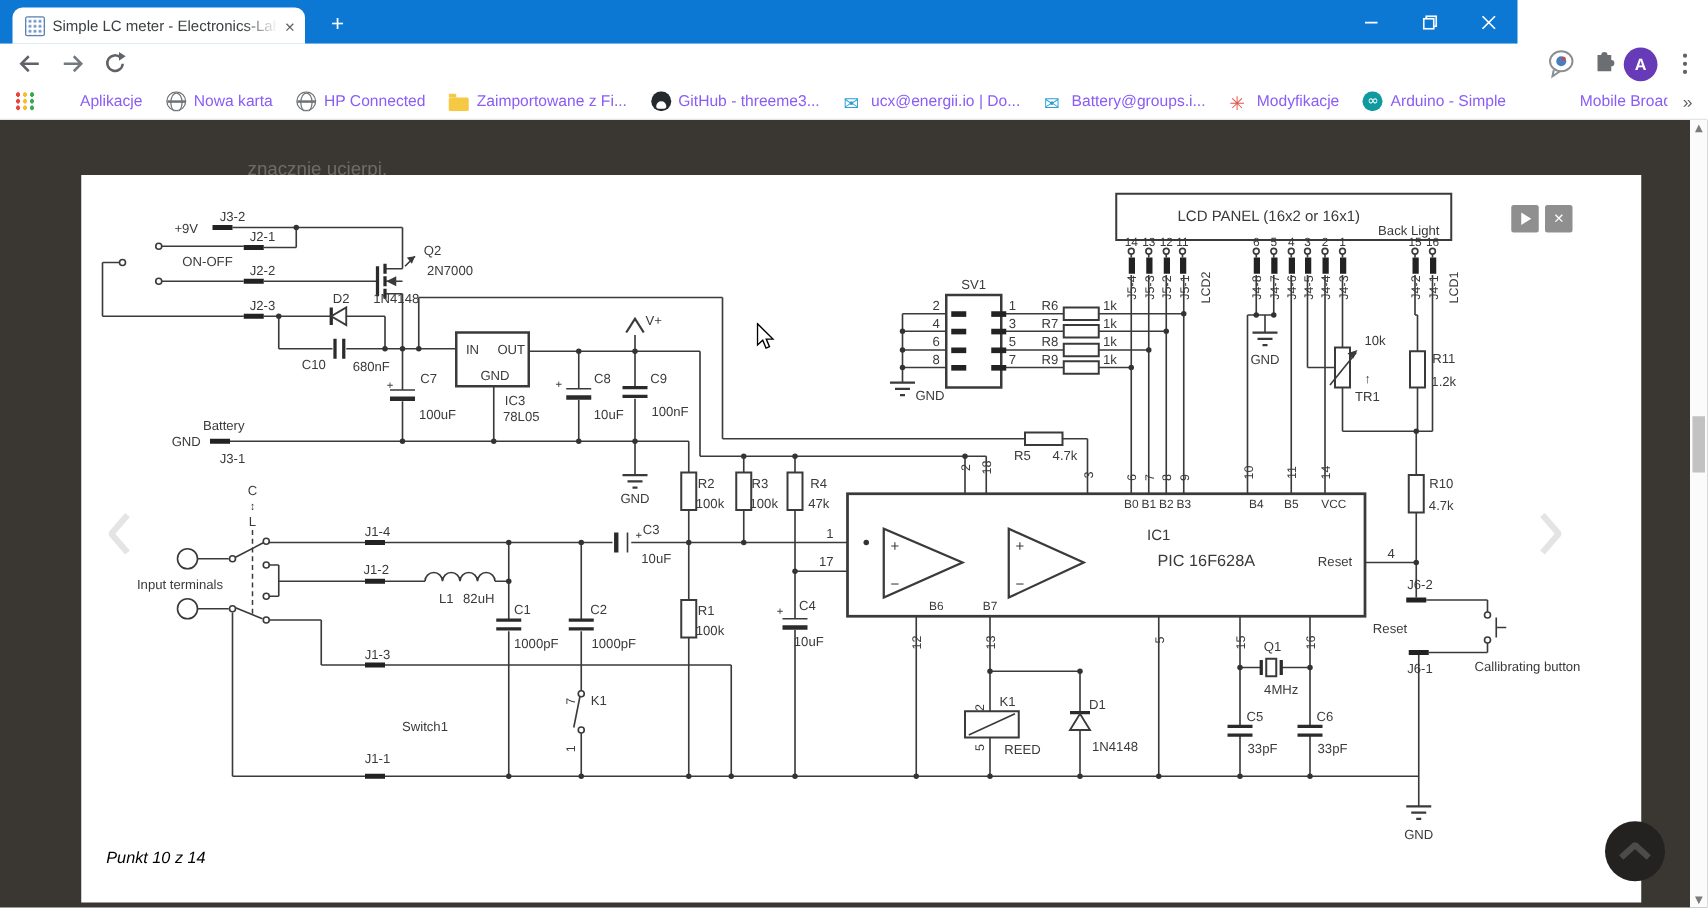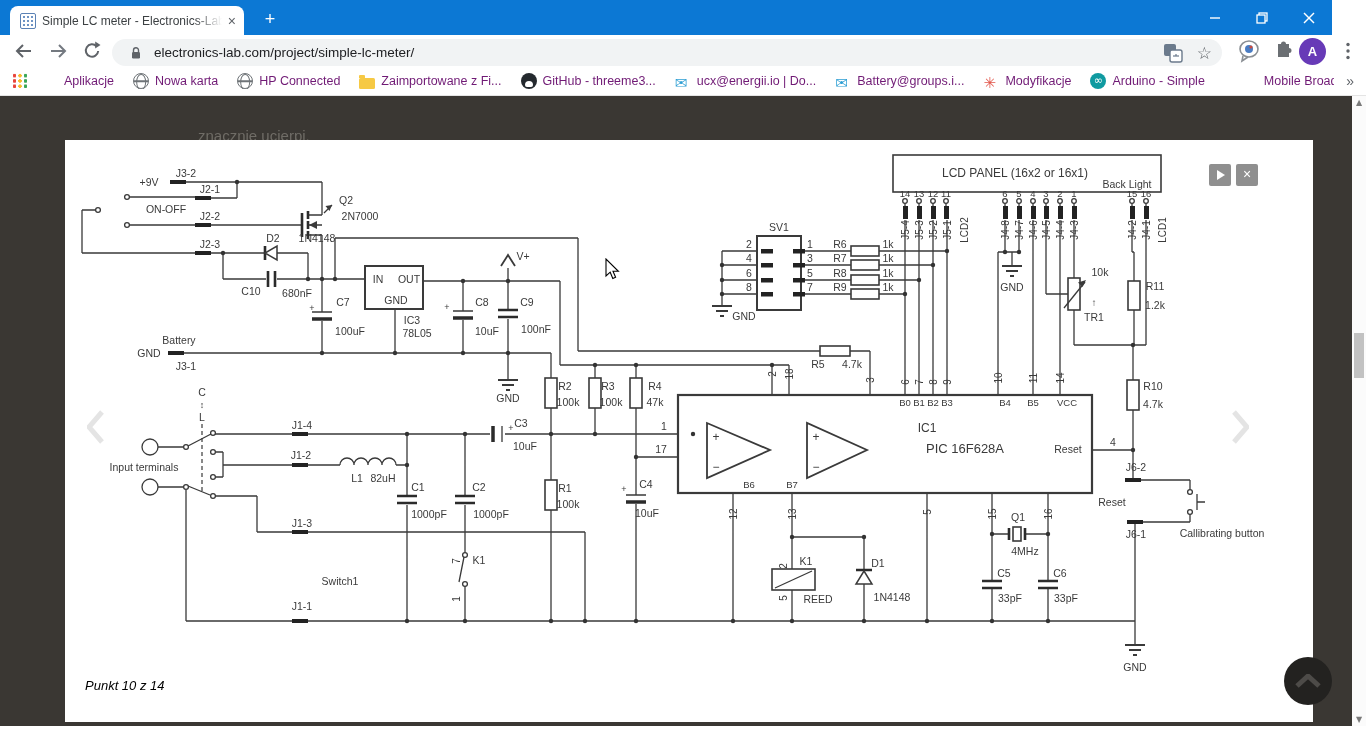--- a/index.html
+++ b/index.html
@@ -1,20 +1,20 @@
 <!DOCTYPE html>
 <html><head>
 <meta charset="utf-8">
 <style>
   * { margin:0; padding:0; box-sizing:border-box; }
   html,body { width:1366px; height:736px; overflow:hidden; font-family:"Liberation Sans","DejaVu Sans",sans-serif; }
   #stage { position:relative; width:1366px; height:736px; background:#fff; }
 
   
-  #titlebar { position:absolute; left:0; top:0; width:1332px; height:35px; background:#0c78d4; }
+  #titlebar { position:absolute; left:0; top:0; width:1214px; height:35px; background:#0c78d4; }
   #tab { position:absolute; left:10px; top:6px; width:234px; height:29px; background:#fff; border-radius:8px 8px 0 0; display:flex; align-items:center; padding:0 8px 0 10px; }
   .favicon { width:16px; height:16px; flex:none; border:1.5px solid #5b82b5; border-radius:2px; background-image:radial-gradient(circle,#6f94c4 1px,transparent 1.3px); background-size:4px 4px; background-position:1px 1px; }
   #tab-title { flex:1; font-size:12px; color:#3c4043; white-space:nowrap; overflow:hidden; margin:0 6px; -webkit-mask-image:linear-gradient(90deg,#000 85%,transparent); mask-image:linear-gradient(90deg,#000 85%,transparent); }
   #tab-close { flex:none; font-size:14px; color:#5f6368; line-height:16px; cursor:default; }
   #newtab { position:absolute; left:256px; top:7px; width:28px; height:24px; color:#fff; font-size:18px; text-align:center; line-height:24px; }
   .wbtn { position:absolute; top:0; width:47px; height:35px; display:flex; align-items:center; justify-content:center; }
   #btn-min { right:94px; } #btn-restore { right:47px; } #btn-close { right:0; }
 
   
   #toolbar { position:absolute; left:0; top:35px; width:1366px; height:32px; background:#fff; }
@@ -29,21 +29,21 @@
   
   #bookmarksbar { position:absolute; left:0; top:67px; width:1366px; height:29px; background:#fff; border-bottom:1px solid #e4e4e4; display:flex; align-items:center; padding:0 12px; }
   #apps-grid-icon { width:16px; height:16px; flex:none; margin-right:14px;
     background-image:radial-gradient(circle at 2.5px 50%, #e8453c 1.6px, transparent 1.9px),
                      radial-gradient(circle at 8px 50%, #f9bb2d 1.6px, transparent 1.9px),
                      radial-gradient(circle at 13.5px 50%, #3aa757 1.6px, transparent 1.9px);
     background-size:16px 5.3px; }
   #bookmarks-list { display:flex; align-items:center; gap:19px; flex:1; overflow:hidden; }
   .bm { display:flex; align-items:center; gap:6px; white-space:nowrap; }
   .bm-gap { margin-left:40px; }
-  .bml { font-size:12.5px; color:#701a75; }
+  .bml { font-size:12.5px; color:#8b5cf6; }
   .bmi { width:16px; height:16px; display:inline-block; position:relative; flex:none; font-family:"DejaVu Sans",sans-serif; }
   .ic-globe { border:1.5px solid #6e7377; border-radius:50%; }
   .ic-globe::before { content:""; position:absolute; left:0; top:50%; width:100%; height:1.5px; background:#6e7377; transform:translateY(-50%); }
   .ic-globe::after { content:""; position:absolute; left:50%; top:0; width:55%; height:100%; border:1.5px solid #6e7377; border-radius:50%; transform:translateX(-50%); }
   .ic-folder { background:#f6c944; border-radius:1.5px; height:11px !important; margin-top:4px; }
   .ic-folder::before { content:""; position:absolute; top:-3px; left:0; width:6px; height:3px; background:#f6c944; border-radius:1px 1px 0 0; }
   .ic-github { background:#24292e; border-radius:50%; }
   .ic-github::after { content:""; position:absolute; left:4px; top:8px; width:8px; height:6px; background:#fff; border-radius:4px 4px 2px 2px; }
   .ic-mail::before { content:"✉"; color:#2e9fd4; font-size:15px; line-height:16px; }
   .ic-joomla::before { content:"✳"; color:#e2574c; font-size:15px; line-height:16px; }
@@ -125,36 +125,20 @@
       <svg width="20" height="20">
           <line x1="3" y1="10" x2="17" y2="10" stroke="#747980" stroke-width="2"></line>
           <polyline points="11,4 17,10 11,16" fill="none" stroke="#747980" stroke-width="2"></polyline>
         </svg>
     </div>
     <div class="navic" style="left:78px">
       <svg width="22" height="22">
           <path d="M15.5,6.2 A6.2,6.2 0 1 0 17.2,11" fill="none" stroke="#5f6368" stroke-width="2"></path>
           <polygon points="14.2,1.5 14.2,8.5 19.5,5" fill="#5f6368"></polygon>
         </svg>
-    </div>
-    <div id="omnibox">
-      <svg id="lock-icon" width="16" height="16">
-          <rect x="4" y="7" width="8" height="6.5" rx="1.2" fill="#5f6368"></rect>
-          <path d="M5.5,7 V5.2 a2.5,2.5 0 0 1 5,0 V7" fill="none" stroke="#5f6368" stroke-width="1.4"></path>
-        </svg>
-      <span id="url-text">electronics-lab.com/project/simple-lc-meter/</span>
-      <div id="omni-right">
-        <svg width="20" height="20">
-            <rect x="1" y="1" width="12" height="12" rx="2" fill="#6b7a8c"></rect>
-            <rect x="7" y="7" width="12" height="12" rx="2" fill="#fff" stroke="#6b7a8c" stroke-width="1.4"></rect>
-            <line x1="10" y1="13" x2="16" y2="13" stroke="#6b7a8c" stroke-width="1.2"></line>
-            <line x1="13" y1="11" x2="13" y2="13" stroke="#6b7a8c" stroke-width="1.2"></line>
-          </svg>
-        <span style="font-family:'DejaVu Sans',sans-serif;font-size:17px;color:#5f6368">☆</span>
-      </div>
     </div>
     <div id="ext-area">
       <svg width="26" height="26">
           <ellipse cx="13" cy="12" rx="9" ry="8" fill="none" stroke="#8a8f94" stroke-width="1.6"></ellipse>
           <path d="M7,19 L6,24 L12,20" fill="none" stroke="#8a8f94" stroke-width="1.6"></path>
           <circle cx="13" cy="12" r="4" fill="#4a7cc2"></circle>
           <circle cx="15" cy="10" r="1.6" fill="#c94b3f"></circle>
         </svg>
       <svg width="26" height="26">
           <path d="M8,10 h3 a2.5,2.5 0 1 1 5,0 h3 v4 a2.5,2.5 0 1 1 0,5 v4 h-11 z" transform="translate(0,-3)" fill="#6b6f73"></path>

